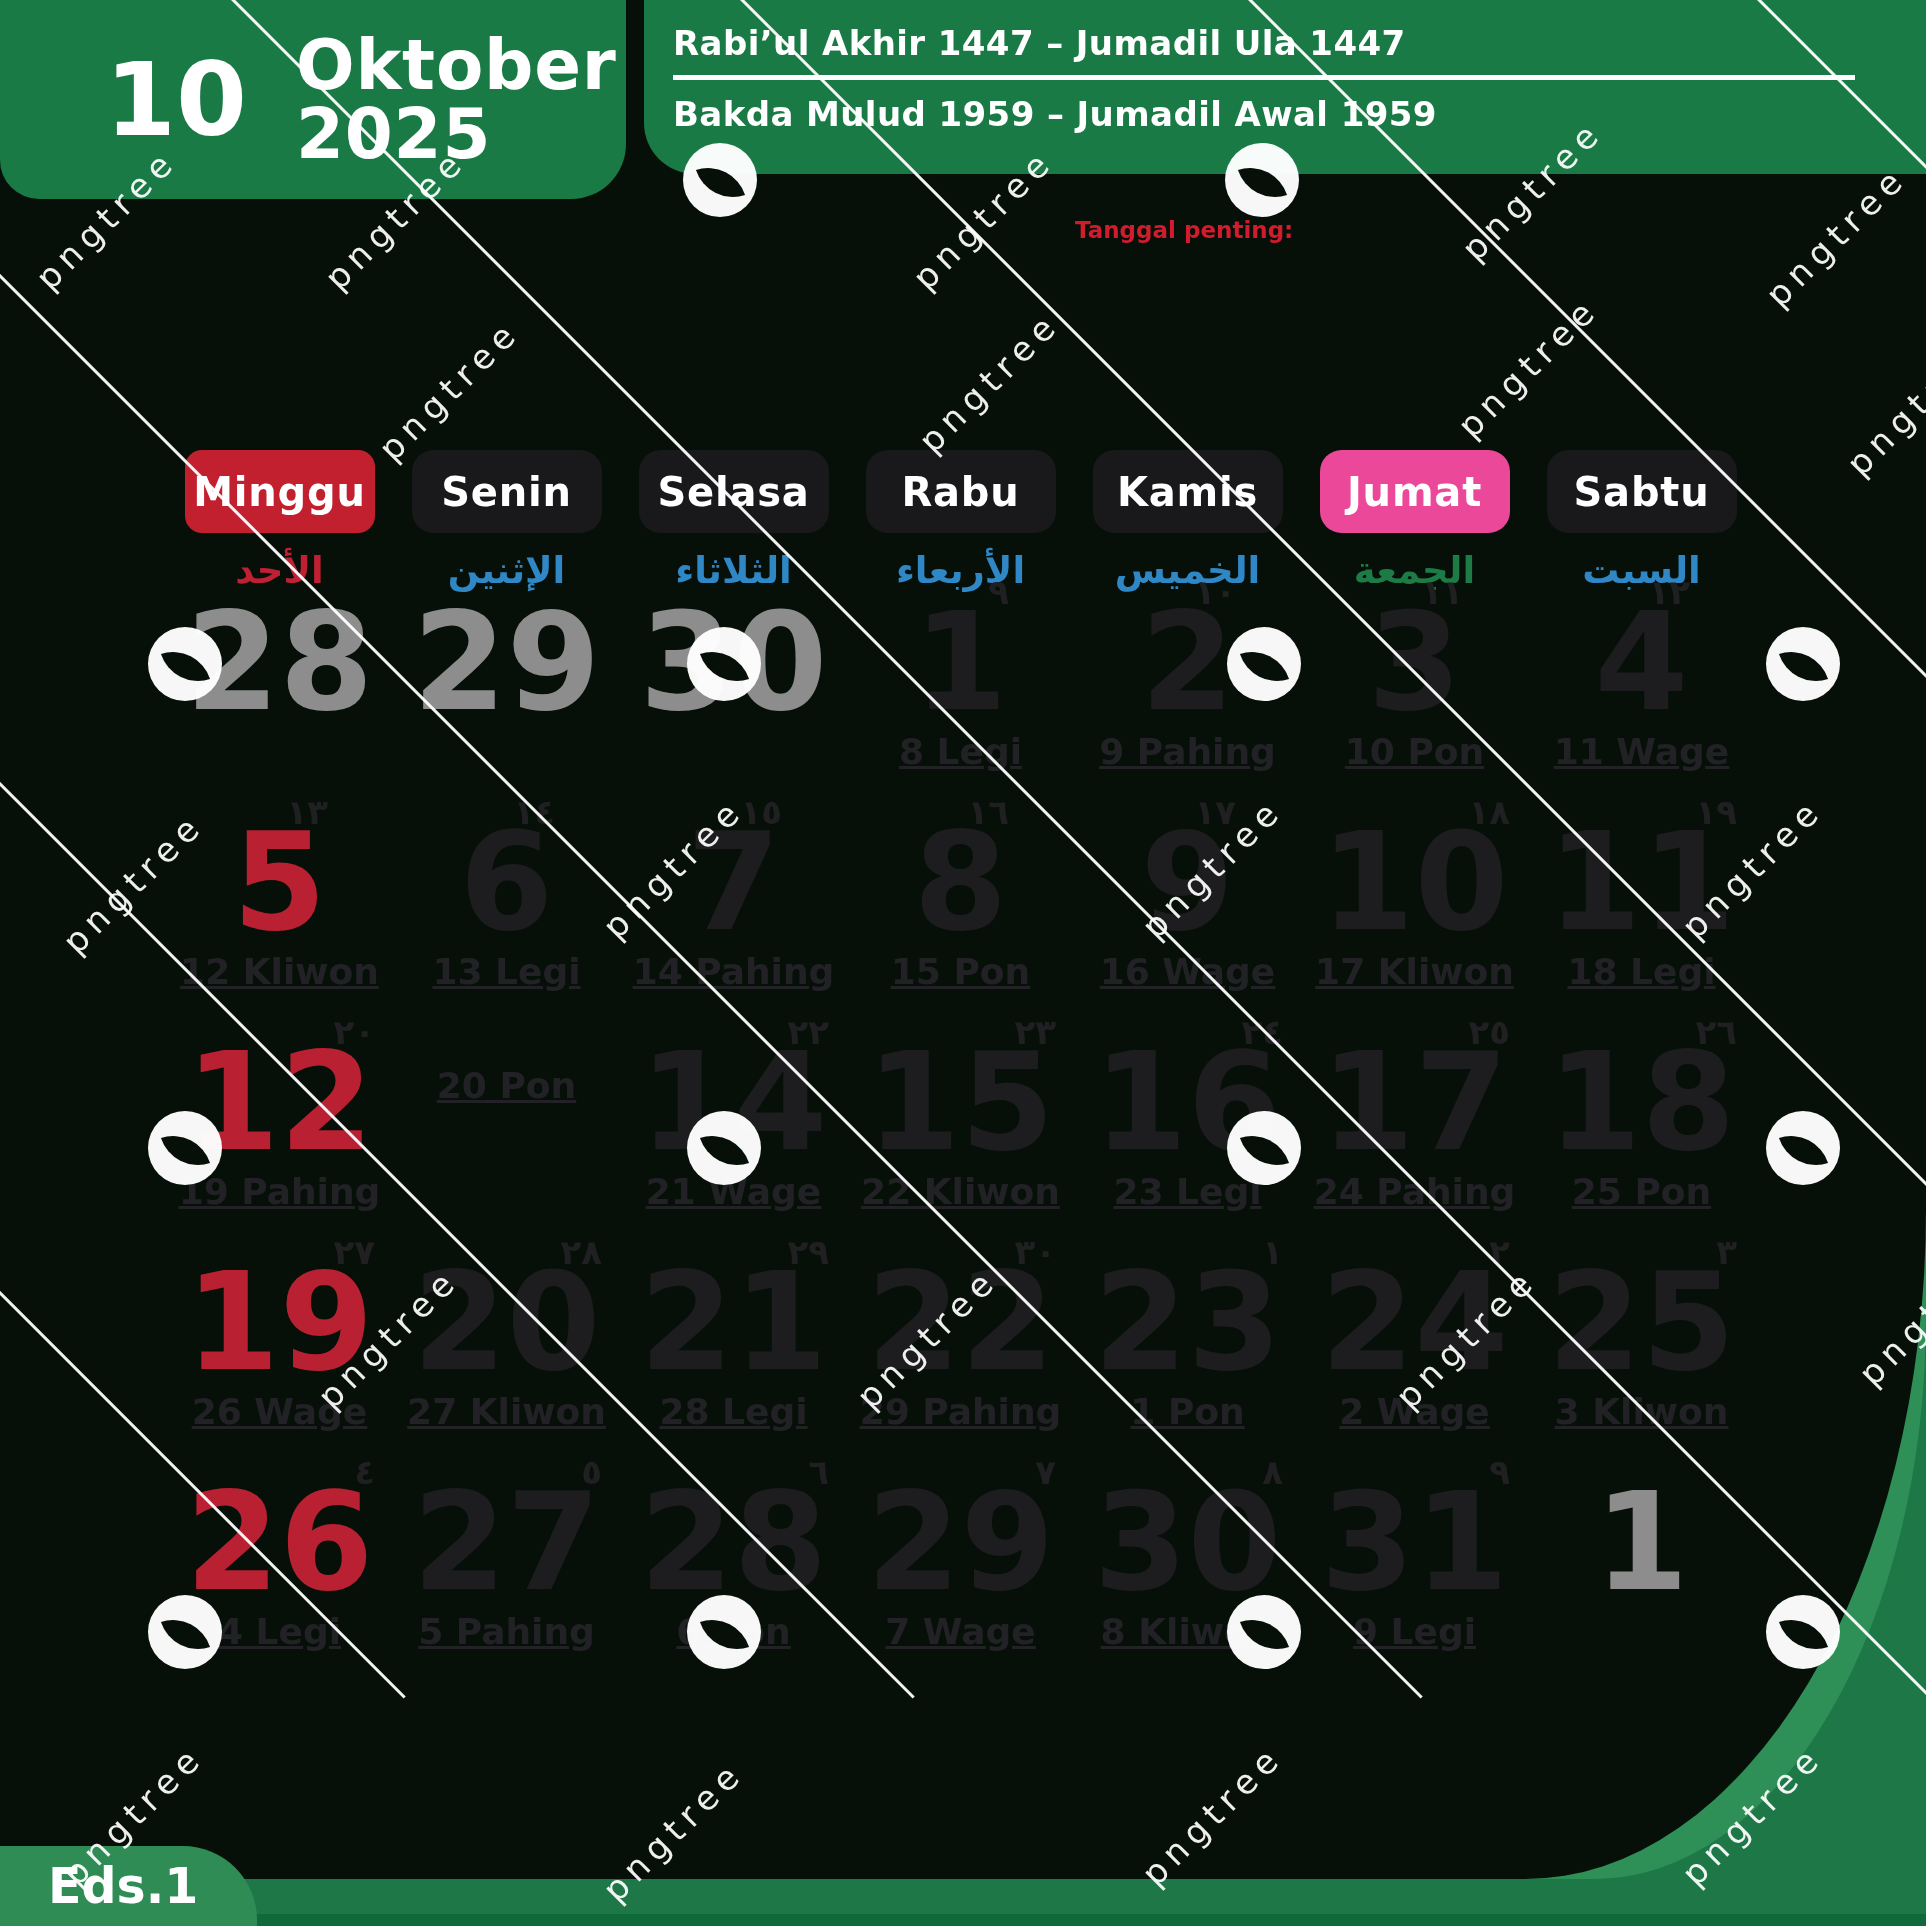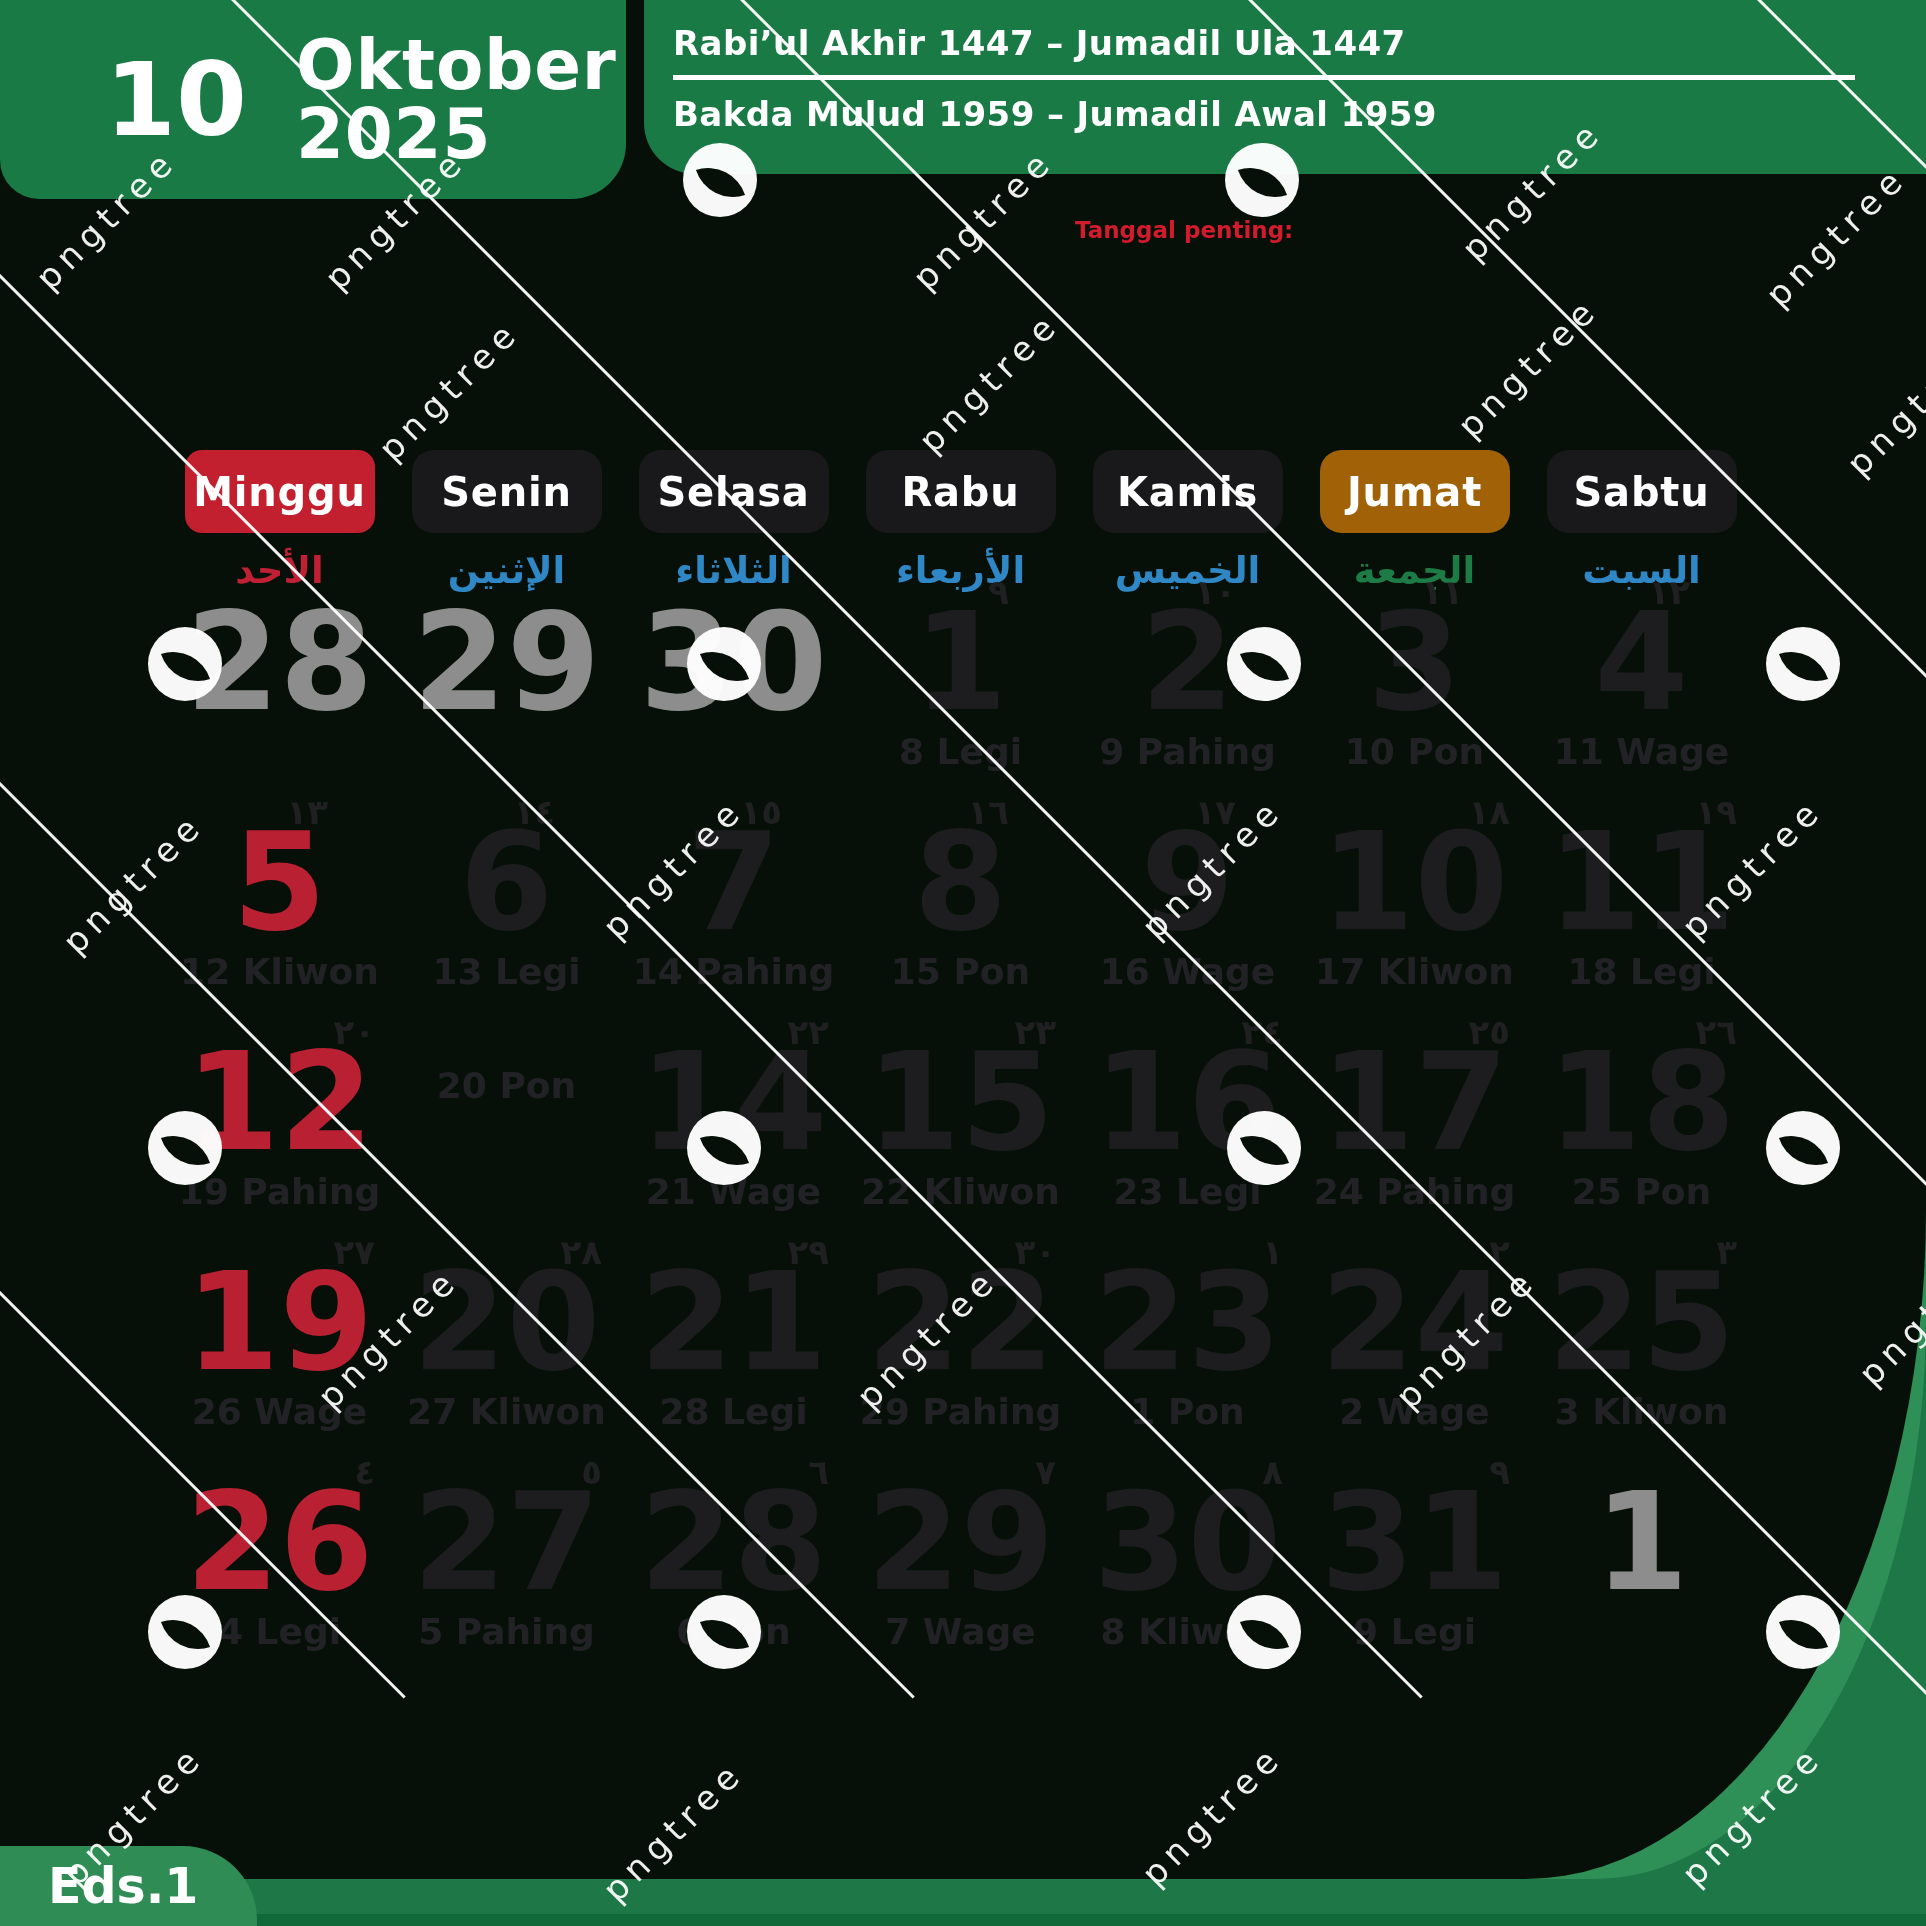--- a/index.html
+++ b/index.html
@@ -24,34 +24,34 @@
   .infoline{font-size:34px;font-weight:800;color:#ffffff;letter-spacing:0.4px;white-space:nowrap;}
   .infosep{height:4.6px;background:#ffffff;margin:12.3px 28px 14px 0;}
   .tanggal{position:absolute;left:1075px;top:217px;font-size:23px;font-weight:700;color:#d21b2c;}
   
   .week-head{position:absolute;left:166px;top:450px;width:1591px;display:grid;
     grid-template-columns:repeat(7,227px);}
   .wd-col{display:flex;flex-direction:column;align-items:center;}
   .wd-badge{width:190px;height:83px;border-radius:21.6px;background:#19191b;color:#fff;
     display:flex;align-items:center;justify-content:center;font-size:40px;font-weight:800;letter-spacing:0.8px;}
   .wd-badge.sunday{background:#c2202f;border-radius:17px;}
-  .wd-badge.friday{background:#a16207;}
+  .wd-badge.friday{background:#ec4899;}
   .wd-arabic{height:74px;display:flex;align-items:center;justify-content:center;
     font-size:37px;font-weight:700;color:#2f87c5;}
   .wd-arabic.sunday{color:#bf2033;}
   .wd-arabic.friday{color:#1d7b45;}
   
   .grid{position:absolute;left:166px;top:610px;width:1591px;display:grid;
     grid-template-columns:repeat(7,227px);grid-auto-rows:220px;}
   .cell{position:relative;text-align:center;}
   .num{font-size:135px;line-height:0.78;font-weight:800;color:#1d1d20;display:inline-block;position:relative;}
   .cell.sunday .num{color:#b92032;}
   .cell.muted .num{color:#8d8d8d;}
   .hijri{position:absolute;top:-35px;right:-1.5px;font-size:34px;font-weight:700;color:#202023;line-height:1;}
-  .jav{margin-top:15.4px;font-size:36px;font-weight:800;color:#222226;white-space:nowrap;}
+  .jav{margin-top:15.4px;font-size:36px;font-weight:800;color:#222226;white-space:nowrap;text-decoration:underline;}
   
   .eds-tab{position:absolute;left:0;bottom:0;width:257px;height:80px;background:#2f8c55;
     border-radius:0 74px 0 0;color:#ffffff;font-size:49px;font-weight:800;
     display:flex;align-items:center;padding-left:48px;box-sizing:border-box;}
   
   .wm{position:absolute;pointer-events:none;}
   .wm-line{width:3.1px;height:2620px;background:rgba(255,255,255,0.95);
     transform:rotate(-45deg);transform-origin:top left;}
   .wm-word{font-size:34px;font-weight:500;letter-spacing:7px;color:rgba(255,255,255,0.93);
     transform:rotate(-45deg);white-space:nowrap;}

